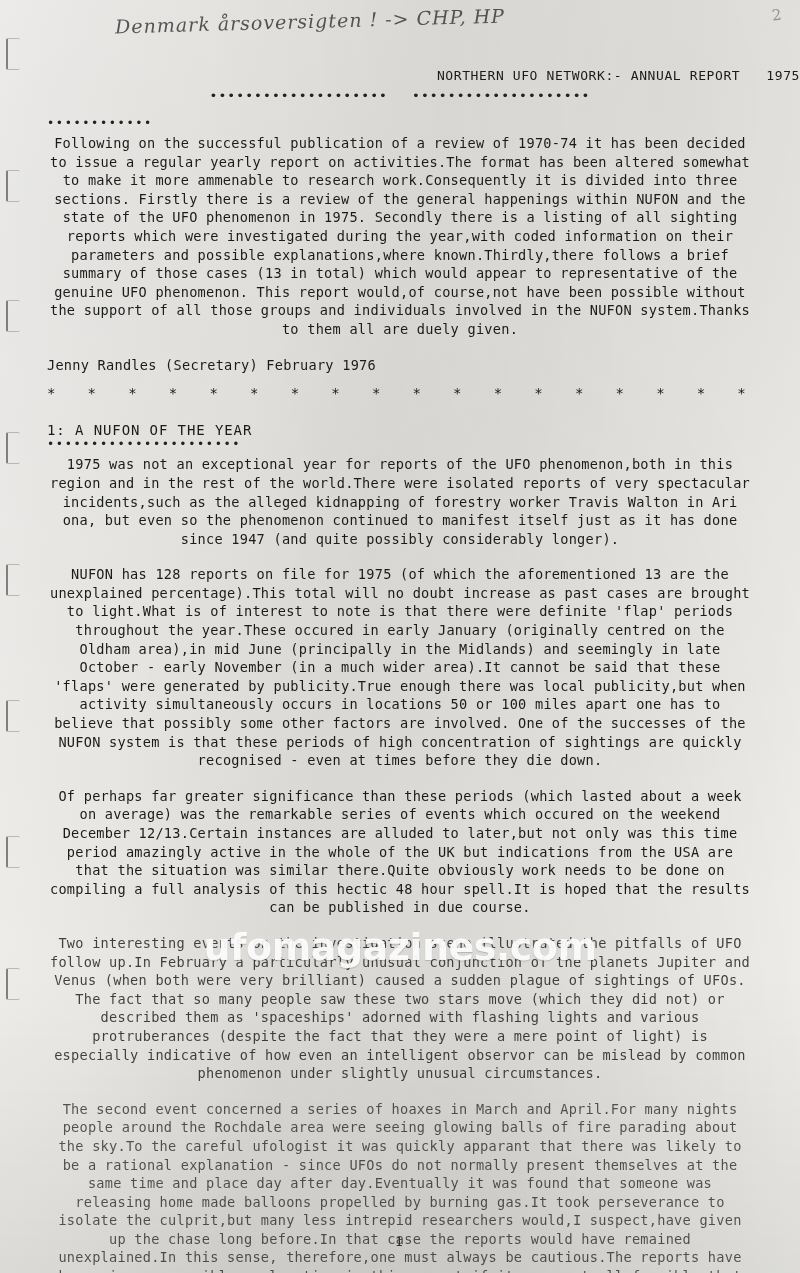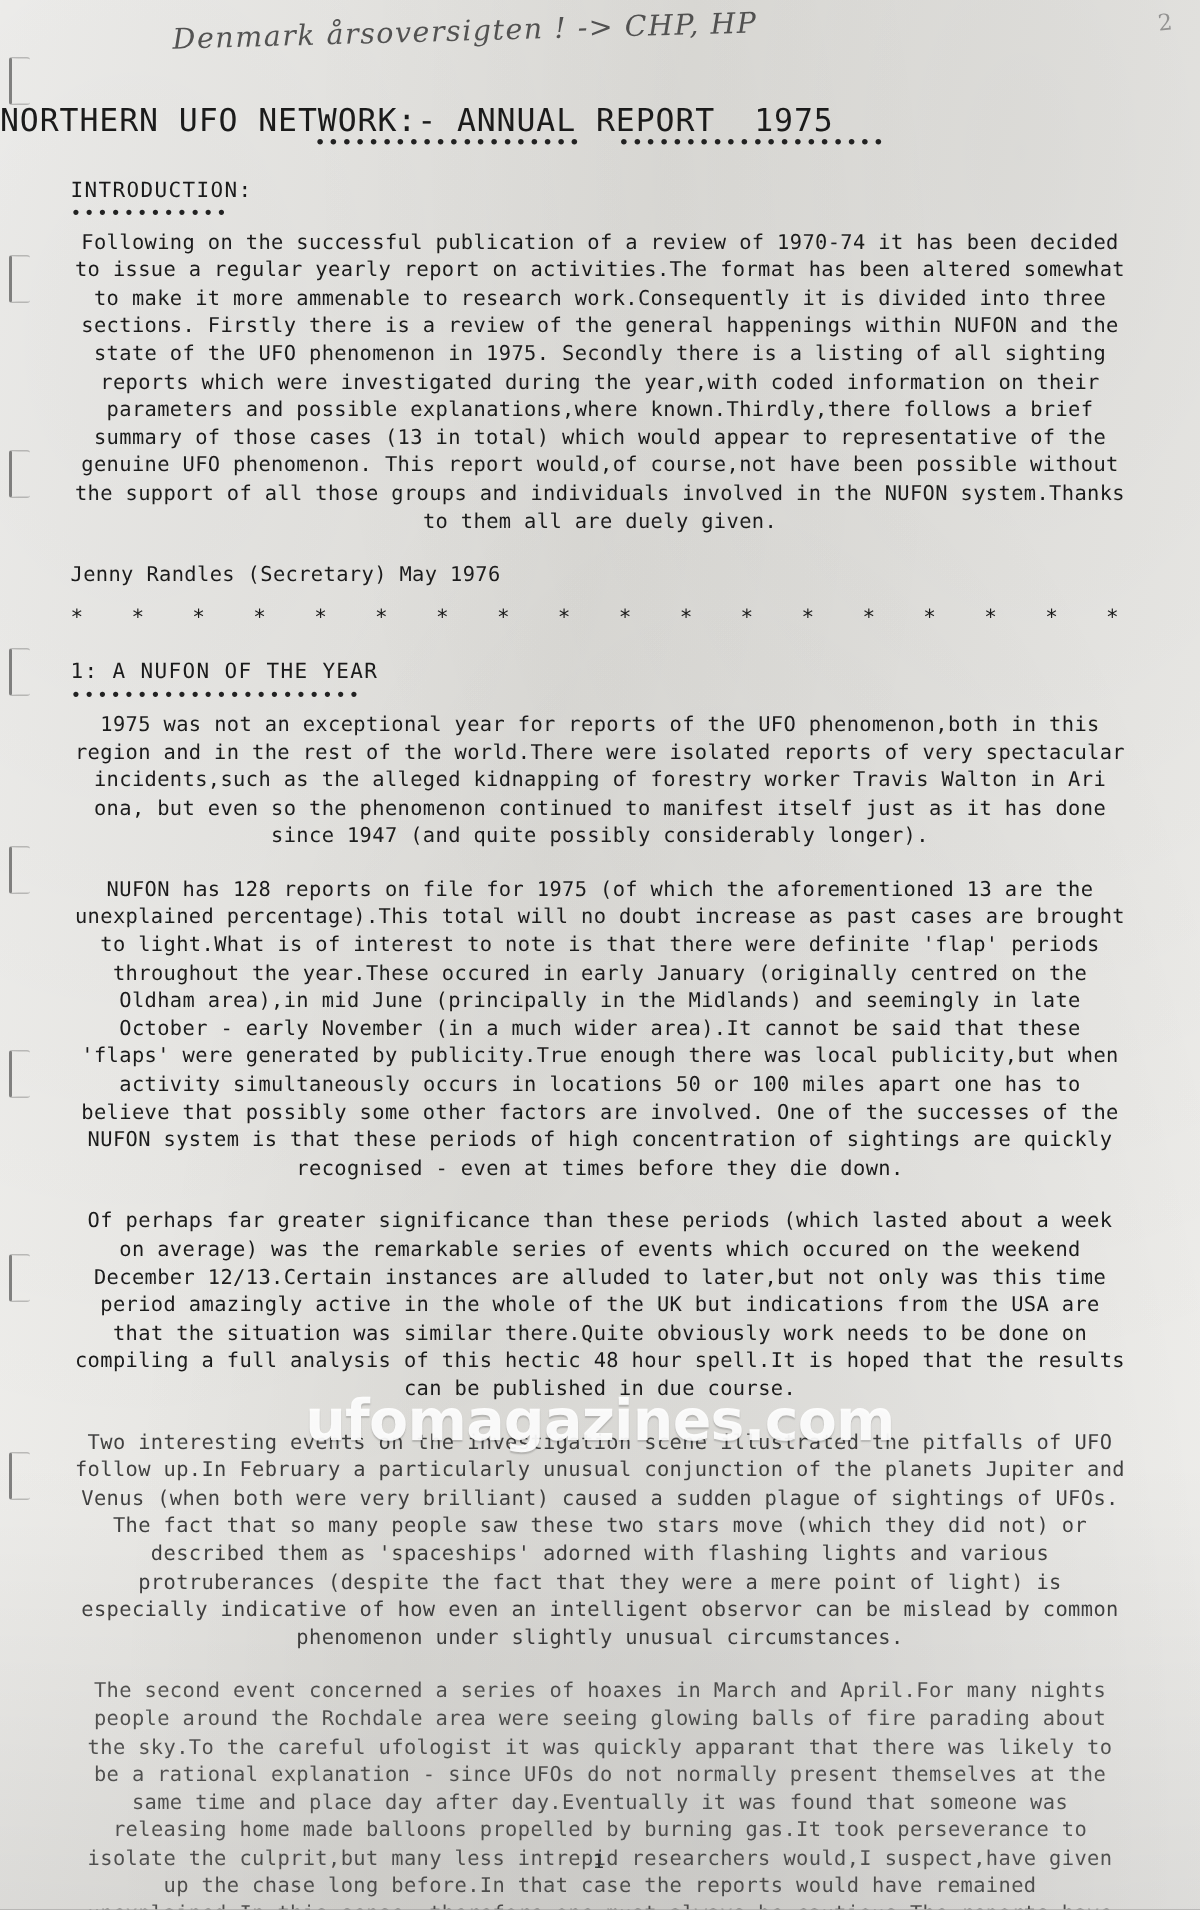--- a/index.html
+++ b/index.html
@@ -72,22 +72,22 @@
     color: #555;
     transform: rotate(-6deg);
     opacity: 0.55;
   }
 
   .doc-title {
     position: absolute;
     left: 0;
     right: 0;
     top: 68px;
-    text-align: left;
-    font-size: 21px;
+    text-align: right;
+    font-size: 13px;
     letter-spacing: 0.6px;
   }
   .doc-title .t-left { }
   .doc-title .t-right { margin-left: 26px; }
   .dots-title {
     position: absolute;
     top: 88px;
     left: 0;
     right: 0;
     text-align: center;
@@ -186,24 +186,23 @@
     <div class="doc-title">
       <span class="t-left">NORTHERN UFO NETWORK:- ANNUAL REPORT</span><span class="t-right">1975</span>
     </div>
     <div class="dots-title">
       <span class="d1">••••••••••••••••••••</span><span class="d2">••••••••••••••••••••</span>
     </div>
 
     <div class="body">
 
       <div>
-        <div class="section-head">INTRODUCTION:</div>
         <span class="dots">••••••••••••</span>
         <p class="para">Following on the successful publication of a review of 1970-74 it has been decided to issue a regular yearly report on activities.The format has been altered somewhat to make it more ammenable to research work.Consequently it is divided into three sections. Firstly there is a review of the general happenings within NUFON and the state of the UFO phenomenon in 1975. Secondly there is a listing of all sighting reports which were investigated during the year,with coded information on their parameters and possible explanations,where known.Thirdly,there follows a brief summary of those cases (13 in total) which would appear to representative of the genuine UFO phenomenon. This report would,of course,not have been possible without the support of all those groups and individuals involved in the NUFON system.Thanks to them all are duely given.</p>
-        <p class="signature">Jenny Randles (Secretary)   May 1976</p>
+        <p class="signature">Jenny Randles (Secretary)   February 1976</p>
       </div>
 
       <div class="stars">
         <span>*</span>
         <span>*</span>
         <span>*</span>
         <span>*</span>
         <span>*</span>
         <span>*</span>
         <span>*</span>

